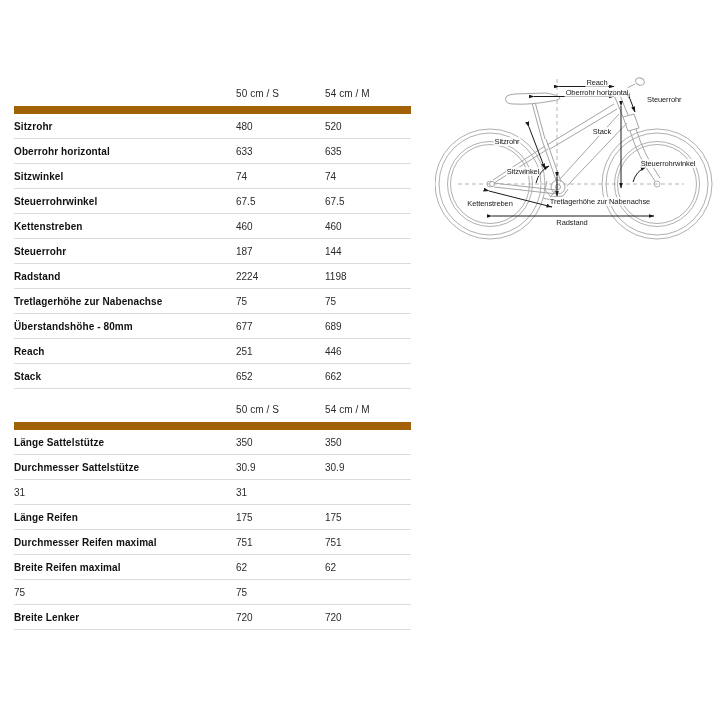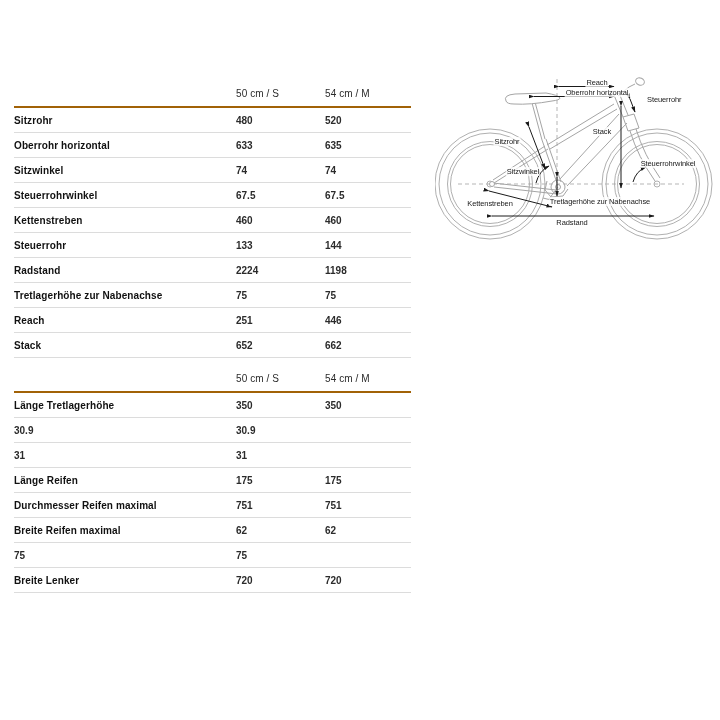--- a/index.html
+++ b/index.html
@@ -12,31 +12,31 @@
     -webkit-font-smoothing:antialiased;
   }
   .page { position:absolute; inset:0; background:#fff; }
 
   
   .tables { position:absolute; left:14px; top:82px; width:397px; }
   .sec-header {
     display:grid; grid-template-columns:222px 89px 1fr;
     align-items:end;
     padding:6px 0 7px 0;
-    border-bottom:2px solid #a16207;
+    border-bottom:8px solid #a16207;
   }
   .section + .section .sec-header { padding-top:15px; }
   .col-h { font-size:10px; color:#2b2b2b; letter-spacing:0.1px; }
   .row {
     display:grid; grid-template-columns:222px 89px 1fr;
     align-items:center; height:25px;
     border-bottom:1px solid #dcdcdc;
   }
   .lab { font-size:10px; font-weight:bold; color:#111; letter-spacing:0.1px; }
-  .val { font-size:10px; color:#2b2b2b;font-weight:bold; }
+  .val { font-size:10px; color:#2b2b2b; }
 
   
   .diagram-svg { position:absolute; left:435px; top:70px; width:285px; height:175px; }
   .dlabel {
     position:absolute; font-size:7.5px; line-height:9px; color:#1a1a1a;
     white-space:nowrap; background:rgba(255,255,255,0.75); padding:0 1px;
     letter-spacing:-0.1px;
   }
   .dlabel.ctr { transform:translateX(-50%); }
 </style>
@@ -72,56 +72,62 @@
           <div class="val">67.5</div>
           <div class="val">67.5</div>
         </div>
         <div class="row">
           <div class="lab">Kettenstreben</div>
           <div class="val">460</div>
           <div class="val">460</div>
         </div>
         <div class="row">
           <div class="lab">Steuerrohr</div>
-          <div class="val">133</div>
+          <div class="val">187</div>
           <div class="val">144</div>
         </div>
         <div class="row">
           <div class="lab">Radstand</div>
           <div class="val">2224</div>
           <div class="val">1198</div>
         </div>
         <div class="row">
           <div class="lab">Tretlagerhöhe zur Nabenachse</div>
           <div class="val">75</div>
           <div class="val">75</div>
+        </div>
+        <div class="row">
+          <div class="lab">Überstandshöhe - 80mm</div>
+          <div class="val">677</div>
+          <div class="val">689</div>
         </div>
         <div class="row">
           <div class="lab">Reach</div>
           <div class="val">251</div>
           <div class="val">446</div>
         </div>
         <div class="row">
           <div class="lab">Stack</div>
           <div class="val">652</div>
           <div class="val">662</div>
         </div>
       </div>
       <div class="section">
         <div class="sec-header">
           <div></div>
           <div class="col-h">50 cm / S</div>
           <div class="col-h">54 cm / M</div>
         </div>
         <div class="row">
-          <div class="lab">Länge Tretlagerhöhe</div>
+          <div class="lab">Länge Sattelstütze</div>
           <div class="val">350</div>
           <div class="val">350</div>
         </div>
         <div class="row">
+          <div class="lab">Durchmesser Sattelstütze</div>
           <div class="val">30.9</div>
           <div class="val">30.9</div>
         </div>
         <div class="row">
           <div class="val">31</div>
           <div class="val">31</div>
         </div>
         <div class="row">
           <div class="lab">Länge Reifen</div>
           <div class="val">175</div>

